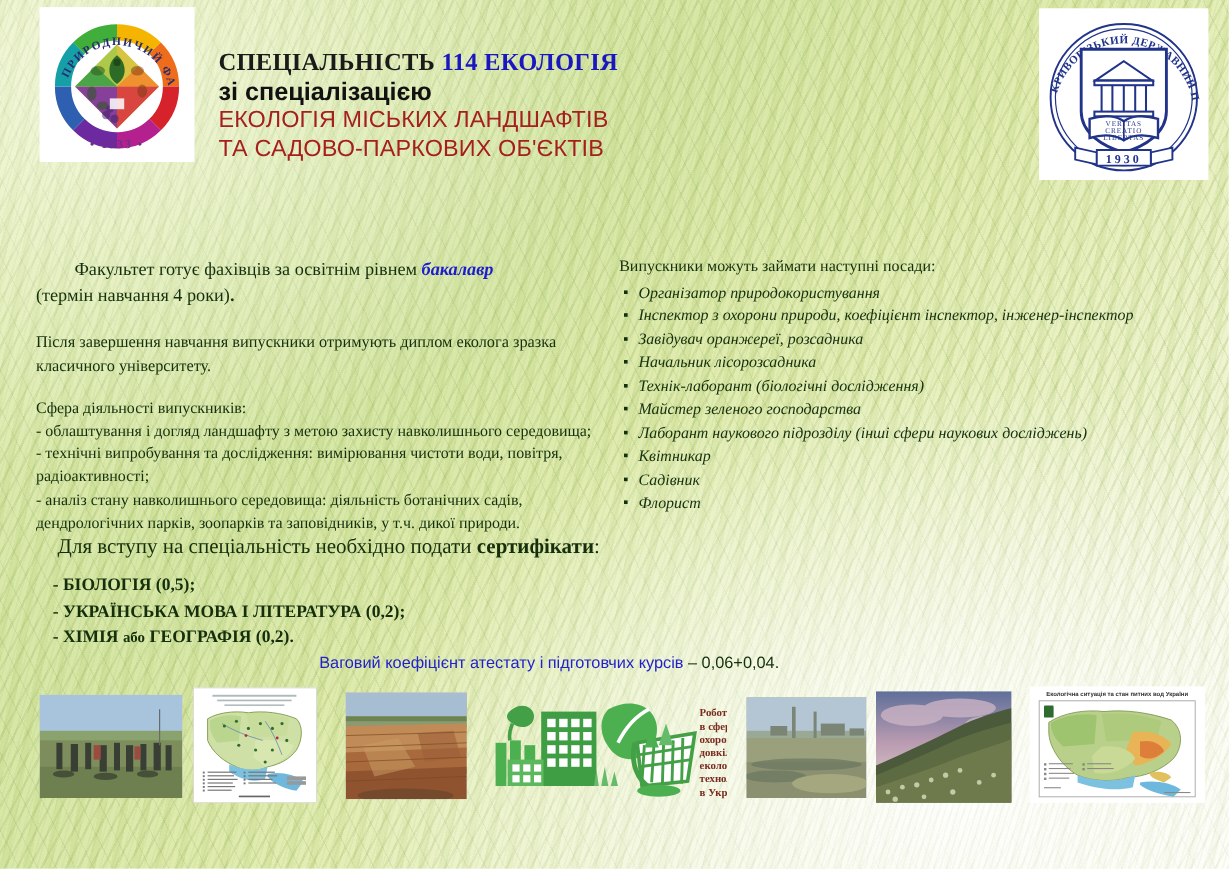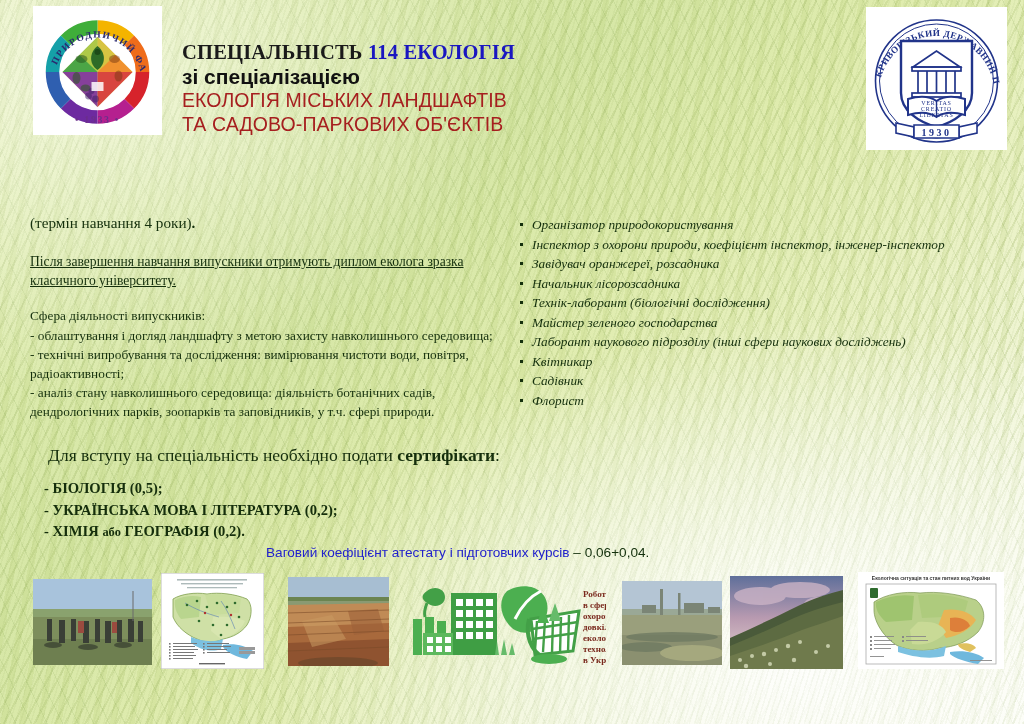--- a/index.html
+++ b/index.html
@@ -37,21 +37,21 @@
   .h-line1 .blue{color:#1a17c0;}
   .h-line2{font-family:"Liberation Sans",sans-serif;font-size:21px;font-weight:bold;color:#111;margin-top:1px;line-height:1.1;}
   .h-line3{font-family:"Liberation Sans",sans-serif;font-size:19.5px;font-weight:normal;color:#a61f1f;line-height:1.18;margin-top:1px;letter-spacing:.1px;}
 
   
   .col-left{position:absolute;left:30px;top:213px;width:470px;color:#15300d;}
   .p-lead{font-size:15.2px;line-height:1.55;text-indent:32px;}
   .p-lead .bakalavr{color:#1c1ccc;font-style:italic;font-weight:bold;}
   .p-lead2{font-size:15.2px;line-height:1.5;margin-top:-1px;}
   .p-lead2 b{font-weight:bold;color:#15300d;}
-  .p-body{font-size:13.6px;line-height:1.42;margin-top:17px;text-decoration:underline;}
+  .p-body{font-size:13.6px;line-height:1.42;margin-top:17px;}
   .p-body2{font-size:13.3px;line-height:1.44;margin-top:16px;}
   .p-body2 .li{display:block;}
 
   .col-right{position:absolute;left:516px;top:213px;width:495px;color:#15300d;}
   .r-title{font-size:13.3px;line-height:1.4;}
   ul.jobs{list-style:none;margin:2px 0 16px 0;padding:0;}
   ul.jobs li{font-style:italic;font-size:13.3px;line-height:1.47;padding-left:16px;position:relative;}
   ul.jobs li:before{content:"";position:absolute;left:4px;top:8px;width:3px;height:3px;background:#15300d;}
 
   
@@ -177,33 +177,37 @@
     <div class="h-line1">
       <span>СПЕЦІАЛЬНІСТЬ</span>
       <span class="blue">114 ЕКОЛОГІЯ</span>
     </div>
     <div class="h-line2">зі спеціалізацією</div>
     <div class="h-line3">ЕКОЛОГІЯ МІСЬКИХ ЛАНДШАФТІВ</div>
     <div class="h-line3">ТА САДОВО-ПАРКОВИХ ОБ'ЄКТІВ</div>
   </div>
 
   <div class="col-left">
+    <div class="p-lead">
+      <span>Факультет готує фахівців за освітнім рівнем </span><span class="bakalavr">бакалавр</span>
+    </div>
     <div class="p-lead2">
       <span>(термін навчання 4 роки)</span><b>.</b>
     </div>
     <div class="p-body">Після завершення навчання випускники отримують диплом еколога зразка класичного університету.</div>
     <div class="p-body2">
       <span class="li">Сфера діяльності випускників:</span>
       <span class="li">- облаштування і догляд ландшафту з метою захисту навколишнього середовища;</span>
       <span class="li">- технічні випробування та дослідження: вимірювання чистоти води, повітря, радіоактивності;</span>
-      <span class="li">- аналіз стану навколишнього середовища: діяльність ботанічних садів, дендрологічних парків, зоопарків та заповідників, у т.ч. сфері природи.</span>
+      <span class="li">- аналіз стану навколишнього середовища: діяльність ботанічних садів, дендрологічних парків, зоопарків та заповідників, у т.ч. дикої природи.</span>
     </div>
   </div>
 
   <div class="col-right">
+    <div class="r-title">Випускники можуть займати наступні посади:</div>
     <ul class="jobs">
       <li>Організатор природокористування</li>
       <li>Інспектор з охорони природи, коефіцієнт інспектор, інженер-інспектор</li>
       <li>Завідувач оранжереї, розсадника</li>
       <li>Начальник лісорозсадника</li>
       <li>Технік-лаборант (біологічні дослідження)</li>
       <li>Майстер зеленого господарства</li>
       <li>Лаборант наукового підрозділу (інші сфери наукових досліджень)</li>
       <li>Квітникар</li>
       <li>Садівник</li>

